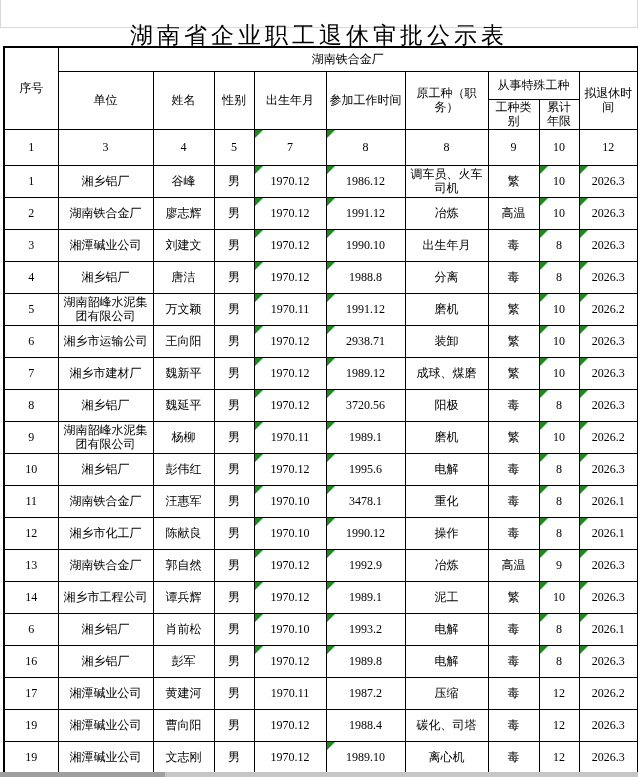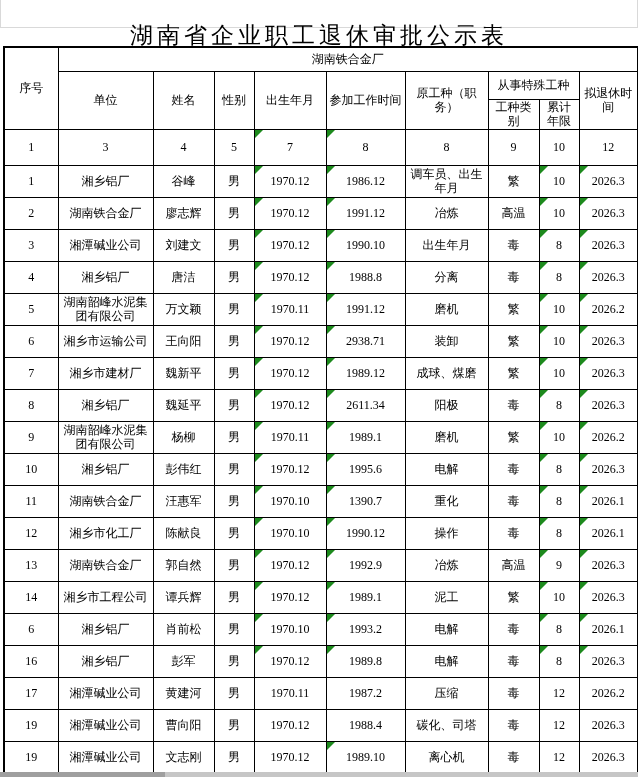--- a/index.html
+++ b/index.html
@@ -128,21 +128,21 @@
         </tr>
     </thead>
     <tbody id="tbody">
         <tr>
           <td>1</td>
           <td>湘乡铝厂</td>
           <td>谷峰</td>
           <td>男</td>
           <td class="tri">1970.12</td>
           <td class="tri">1986.12</td>
-          <td>调车员、出生年月</td>
+          <td>调车员、火车司机</td>
           <td>繁</td>
           <td class="tri">10</td>
           <td class="tri">2026.3</td>
         </tr>
         <tr>
           <td>2</td>
           <td>湖南铁合金厂</td>
           <td>廖志辉</td>
           <td>男</td>
           <td class="tri">1970.12</td>
@@ -211,21 +211,21 @@
           <td>繁</td>
           <td class="tri">10</td>
           <td class="tri">2026.3</td>
         </tr>
         <tr>
           <td>8</td>
           <td>湘乡铝厂</td>
           <td>魏延平</td>
           <td>男</td>
           <td class="tri">1970.12</td>
-          <td class="tri">2611.34</td>
+          <td class="tri">3720.56</td>
           <td>阳极</td>
           <td>毒</td>
           <td class="tri">8</td>
           <td class="tri">2026.3</td>
         </tr>
         <tr>
           <td>9</td>
           <td>湖南韶峰水泥集团有限公司</td>
           <td>杨柳</td>
           <td>男</td>
@@ -247,21 +247,21 @@
           <td>毒</td>
           <td class="tri">8</td>
           <td class="tri">2026.3</td>
         </tr>
         <tr>
           <td>11</td>
           <td>湖南铁合金厂</td>
           <td>汪惠军</td>
           <td>男</td>
           <td class="tri">1970.10</td>
-          <td class="tri">1390.7</td>
+          <td class="tri">3478.1</td>
           <td>重化</td>
           <td>毒</td>
           <td class="tri">8</td>
           <td class="tri">2026.1</td>
         </tr>
         <tr>
           <td>12</td>
           <td>湘乡市化工厂</td>
           <td>陈献良</td>
           <td>男</td>

